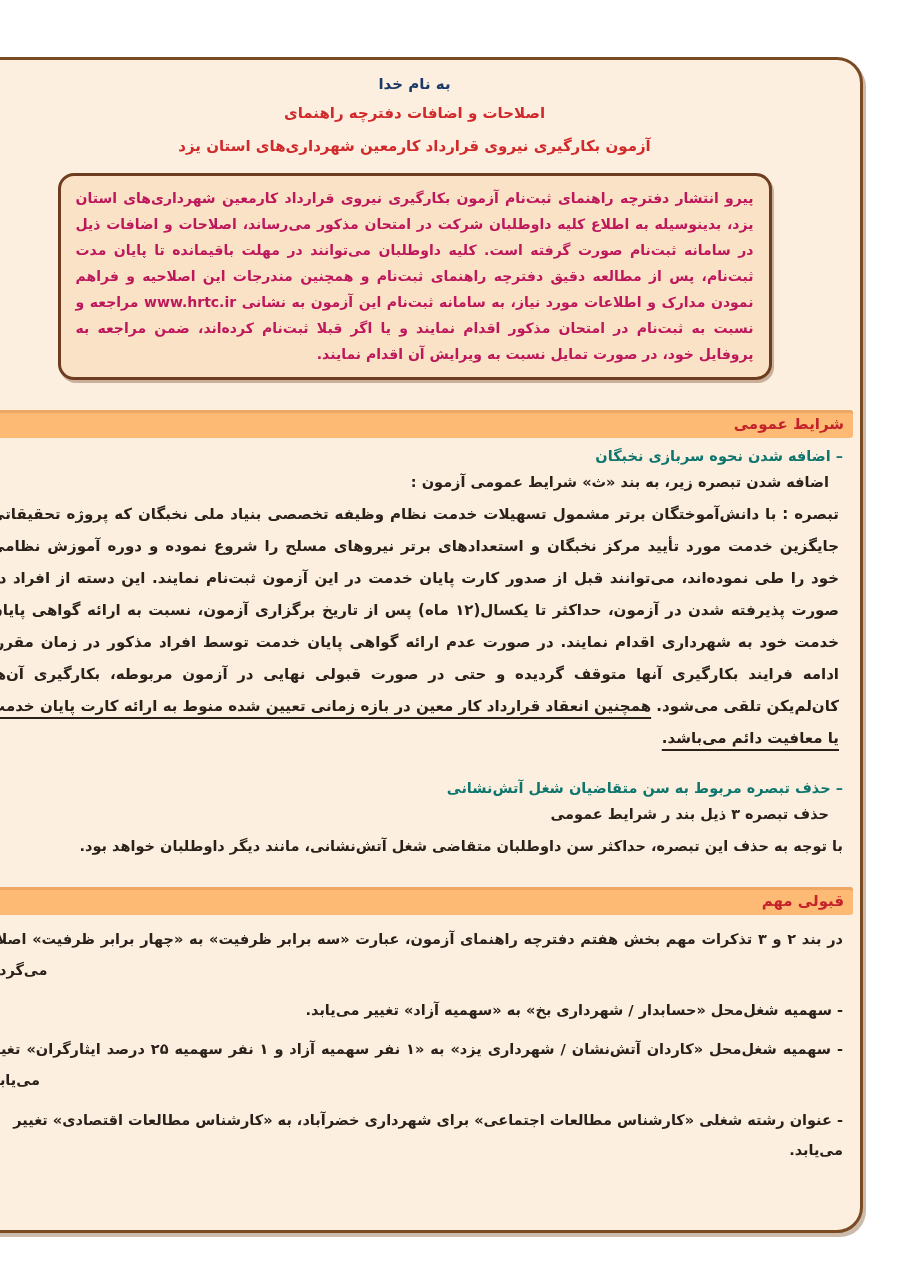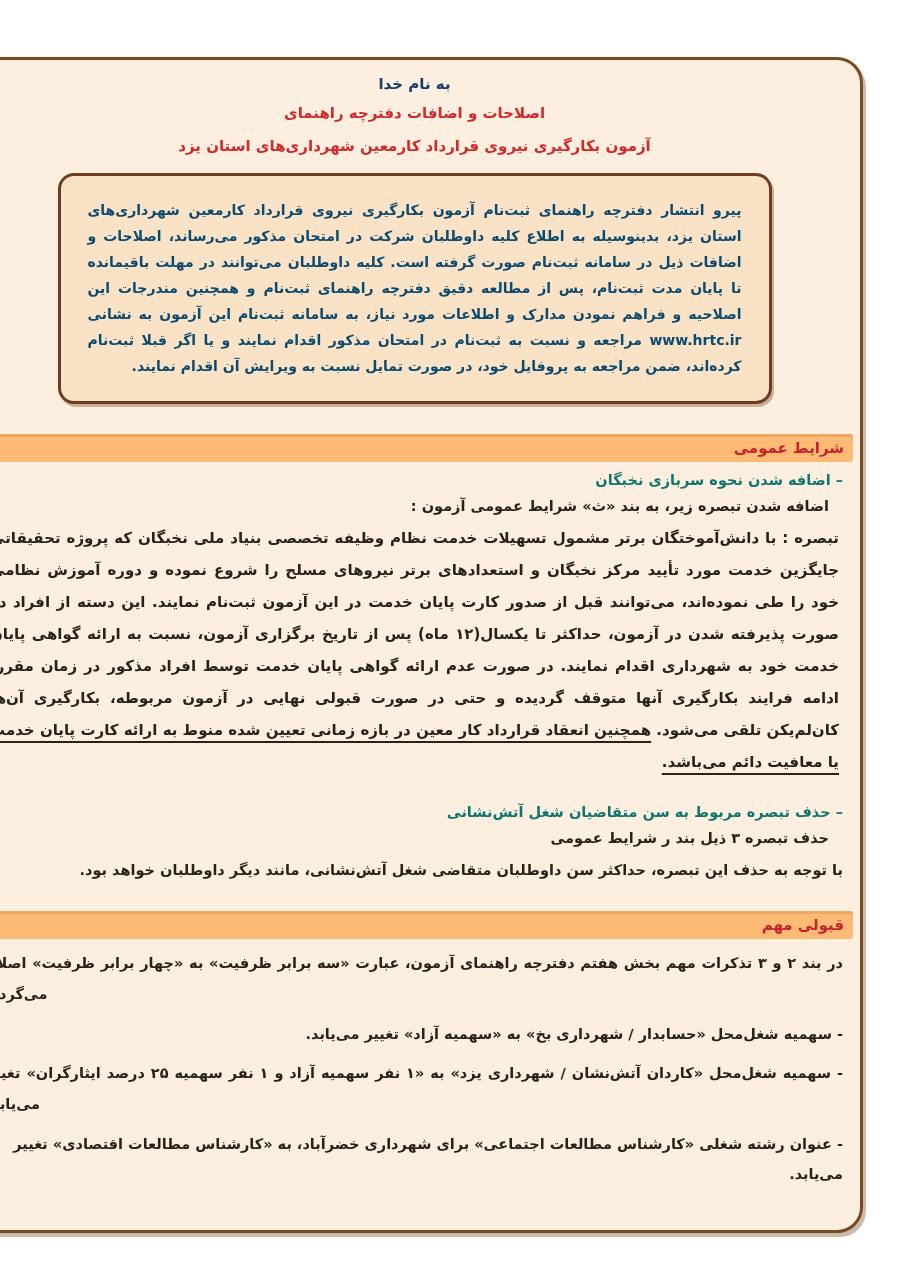--- a/index.html
+++ b/index.html
@@ -21,22 +21,22 @@
   .title{
     margin:7px 0 0;text-align:center;font-size:15px;font-weight:bold;color:#d2292b;line-height:26px;
   }
   .intro-box{
     box-sizing:border-box;margin:14px auto 0;width:714px;
     background:#f9e2c6;border:3px solid #6e3c1e;border-radius:16px;
     box-shadow:2px 3px 0 rgba(110,60,30,.35);
     padding:9px 15px 10px;
   }
   .intro-text{
-    margin:12px;font-size:14px;font-weight:bold;line-height:26px;
-    text-align:justify;color:#0c4a6e;
+    margin:0;font-size:14px;font-weight:bold;line-height:26px;
+    text-align:justify;color:#be185d;
   }
   .url{direction:ltr;unicode-bidi:embed;}
   .banner{
     margin:0 7px;height:28px;line-height:28px;background:#fdba74;border-radius:3px;
     color:#c4232b;font-weight:bold;font-size:15px;padding-right:9px;
     box-shadow:inset 0 3px 0 rgba(205,120,66,.30);
   }
   .mt-b1{margin-top:30px;}
   .mt-b2{margin-top:26px;}
   .blue-head{

